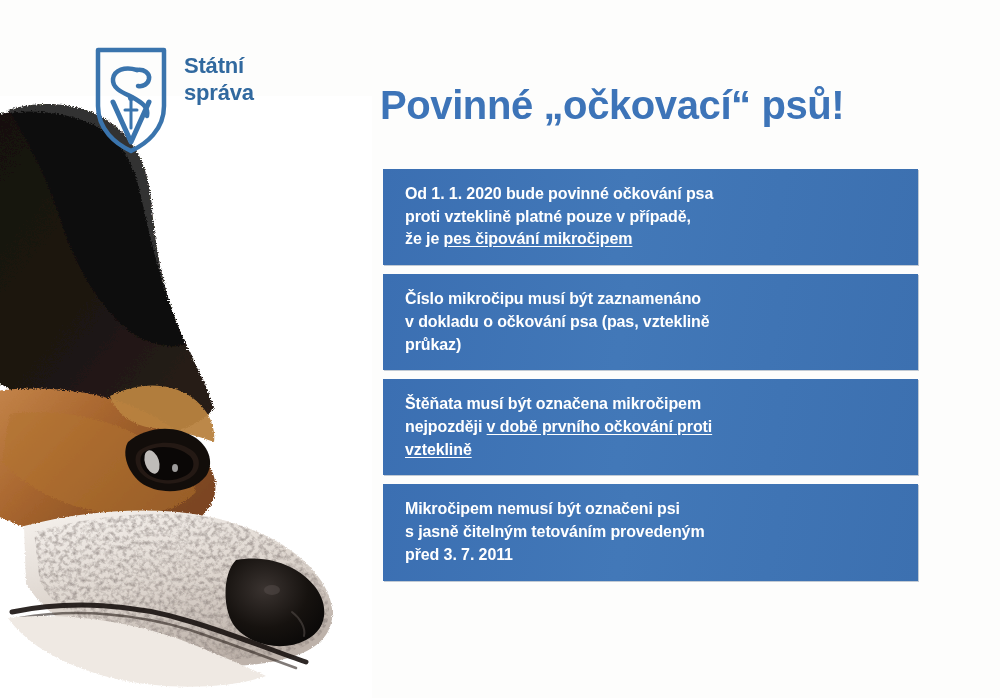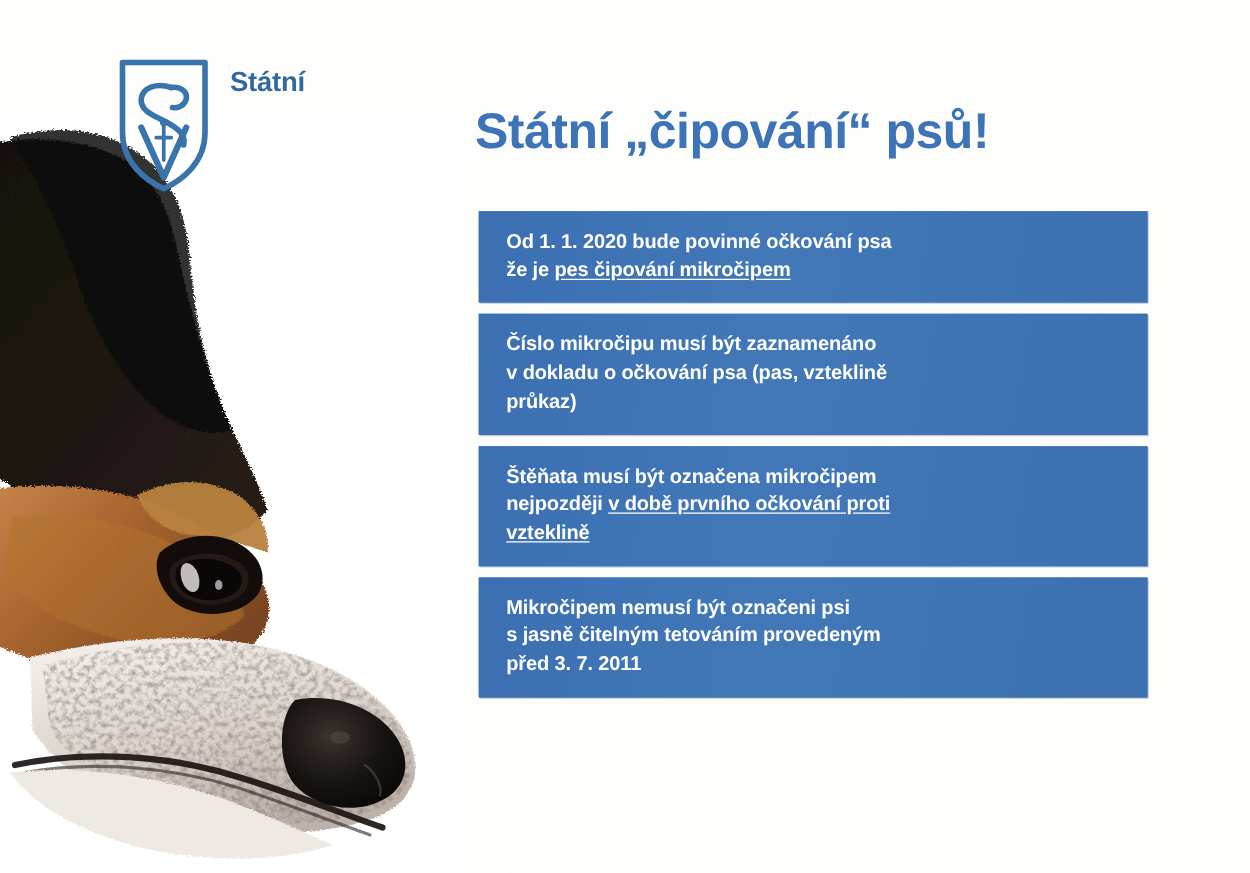--- a/index.html
+++ b/index.html
@@ -212,29 +212,31 @@
       <path d="M 45 26 C 52 25 58 29 57 35 C 56 40 51 43 46 42" fill="none" stroke="#3a74ad" stroke-width="4.5" stroke-linecap="round"></path>
 
       <path d="M 21 58 L 39 98 L 57 58" fill="none" stroke="#3a74ad" stroke-width="5" stroke-linecap="round" stroke-linejoin="round"></path>
 
       <path d="M 39 56 L 39 84" fill="none" stroke="#3a74ad" stroke-width="3" stroke-linecap="round"></path>
       <path d="M 33 66 L 45 66" fill="none" stroke="#3a74ad" stroke-width="3" stroke-linecap="round"></path>
       <circle cx="39" cy="54" r="3" fill="#3a74ad"></circle>
     </svg>
     <div class="logo-text">
       <div>Státní</div>
+      <div>správa</div>
     </div>
   </div>
 
-  <div class="poster-title">Státní „čipování“ psů!</div>
+  <div class="poster-title">Povinné „očkovací“ psů!</div>
 
   <div class="boxes">
 
     <div class="claim-box">
       <p class="just">Od 1. 1. 2020 bude povinné očkování psa</p>
+      <p class="just">proti vzteklině platné pouze v případě,</p>
       <p><span>že je </span><u>pes čipování mikročipem</u></p>
     </div>
 
     <div class="claim-box">
       <p class="just">Číslo mikročipu musí být zaznamenáno</p>
       <p>v dokladu o očkování psa (pas, vzteklině</p>
       <p>průkaz)</p>
     </div>
 
     <div class="claim-box">

